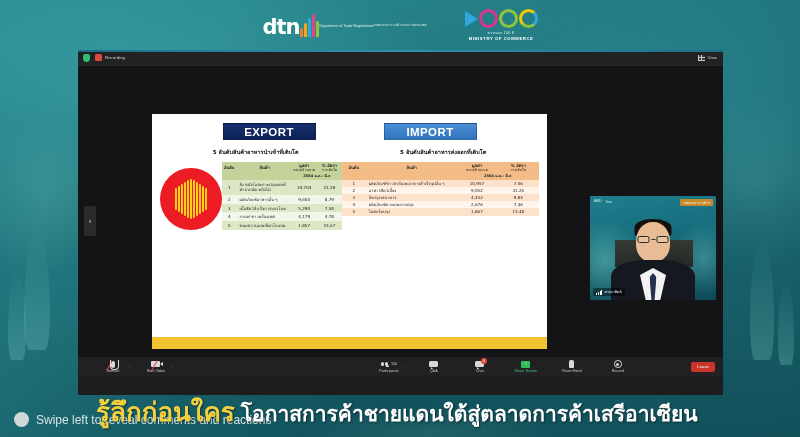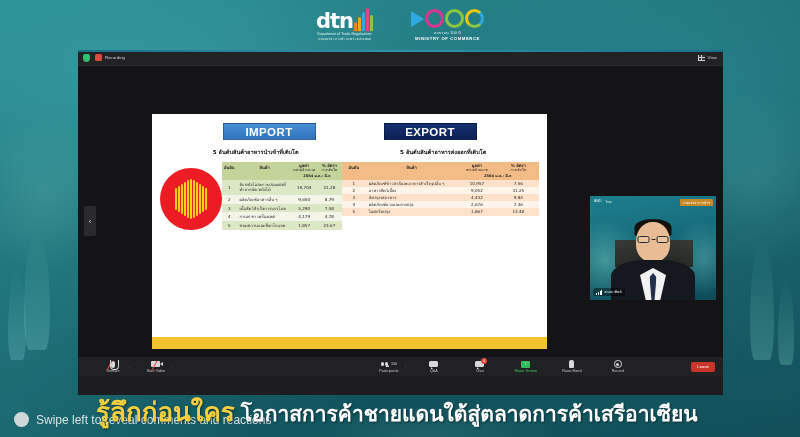--- a/index.html
+++ b/index.html
@@ -28,21 +28,21 @@
     background: linear-gradient(to top, rgba(140,225,215,.55), rgba(140,225,215,0));
     border-radius: 50% 50% 20% 20% / 70% 70% 30% 30%;
   }
 
   
   .logos {
     position: absolute; left: 0; top: 0; width: 800px; height: 50px;
     display: flex; align-items: center; justify-content: center; gap: 38px;
     z-index: 6;
   }
-  .logo-dtn { display: flex; flex-direction: column; align-items: center; }
+  .logo-dtn { display: flex; flex-direction: row; align-items: center; }
   .dtn-row { display: flex; align-items: flex-end; }
   .dtn-word {
     font-family: "DejaVu Sans", sans-serif; font-weight: bold;
     font-size: 21px; color: #ffffff; letter-spacing: -1px; line-height: 20px;
   }
   .dtn-bars { display: flex; align-items: flex-end; gap: 1px; margin-left: 1px; }
   .dtn-bars i { display: block; width: 3px; border-radius: 2px 2px 0 0; }
   .logo-cap1 { font-size: 3.4px; color: #e8f6f6; letter-spacing: .1px; margin-top: 1.5px; }
   .logo-cap2 { font-size: 3.6px; color: #e8f6f6; letter-spacing: .1px; }
 
@@ -380,22 +380,22 @@
     </div>
 
     <div class="zoom-body">
 
       <div class="prev-arrow">‹</div>
 
       <div class="slide">
 
 
         <div class="btn-row">
+          <div class="pbtn export">EXPORT</div>
           <div class="pbtn import">IMPORT</div>
-          <div class="pbtn export">EXPORT</div>
         </div>
 
         <div class="sub-row">
           <div class="sub">5 อันดับสินค้าอาหารนำเข้าที่เติบโต</div>
           <div class="sub">5 อันดับสินค้าอาหารส่งออกที่เติบโต</div>
         </div>
 
         <div class="tables">
 
           <div class="tcol left">

